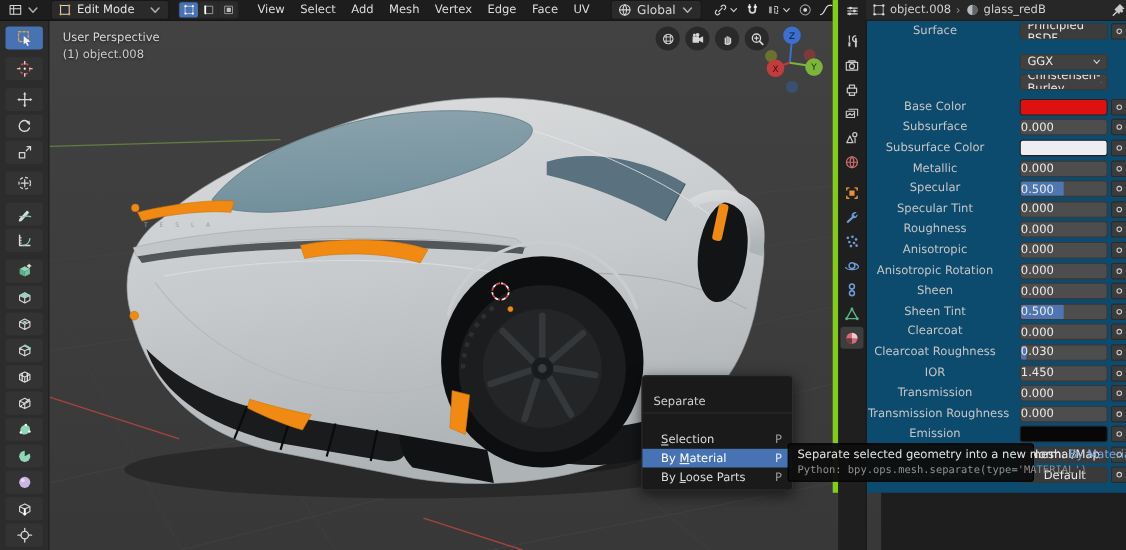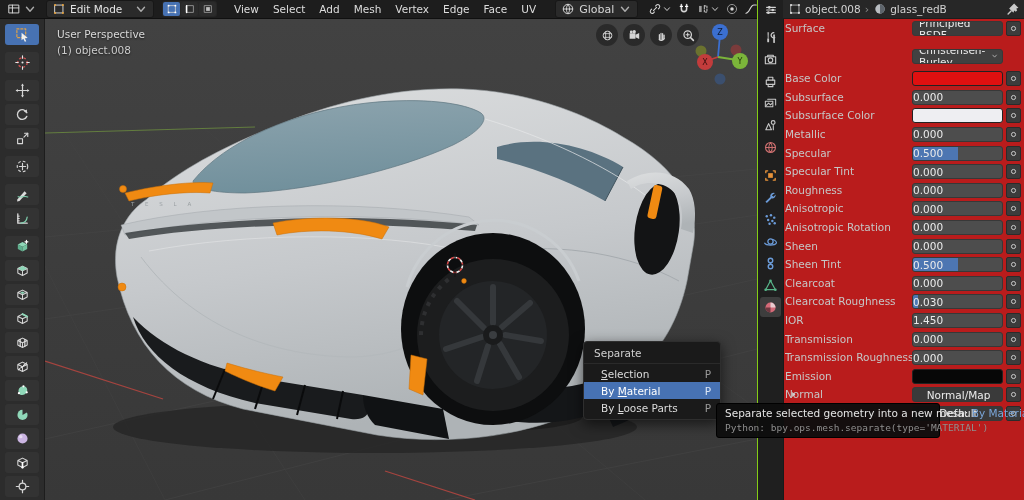--- a/index.html
+++ b/index.html
@@ -43,51 +43,51 @@
   #vp-overlay{position:absolute;left:12px;top:7px;line-height:16px;color:#d9d9d9;
               text-shadow:0 1px 2px rgba(0,0,0,.6);font-size:10.5px}
   #vp-overlay .l2{color:#cccccc}
   #navbtns{position:absolute;left:551px;top:5px;display:flex;gap:5px}
   .navbtn{width:22px;height:22px;border-radius:50%;background:rgba(38,38,38,.85);display:flex;
           align-items:center;justify-content:center}
   #gizmo{position:absolute;left:628px;top:0;width:100px;height:85px}
   
   #ctxmenu{position:absolute;left:583px;top:341px;width:136px;background:#1a1a1a;border:1px solid #2e2e2e;
            border-radius:4px;box-shadow:0 4px 14px rgba(0,0,0,.6);z-index:30;padding-bottom:3px}
-  #ctxmenu .title{padding:5px 10px 4px;color:#cfcfcf;font-size:10.5px;border-bottom:1px solid #2a2a2a;margin-bottom:1px}
+  #ctxmenu .title{padding:17px 10px 4px;color:#cfcfcf;font-size:10.5px;border-bottom:1px solid #2a2a2a;margin-bottom:15px}
   .mi{display:flex;justify-content:space-between;align-items:center;height:17px;padding:0 9px 0 17px;
       font-size:10.5px;color:#dcdcdc}
   .mi .sc{color:#9a9a9a}
   .mi.hl{background:#4772b3;color:#ffffff}
   .mi.hl .sc{color:#dce6f5}
   
   #tooltip{position:absolute;left:716px;top:403px;width:224px;background:rgba(14,14,14,.96);
            border:1px solid #000;border-radius:3px;z-index:40;padding:3px 8px 4px;box-sizing:border-box}
   #tooltip .t1{font-size:10.5px;color:#e3e3e3;white-space:nowrap}
   #tooltip .t1 b{color:#7aa5d8;font-weight:normal}
   #tooltip .t2{font-family:"DejaVu Sans Mono","Liberation Mono",monospace;font-size:9.5px;color:#8f8f8f;
                margin-top:3px;white-space:nowrap}
   
-  #props{position:absolute;left:757px;top:0;width:267px;height:500px;background:#b91c1c;
-         border-left:1px solid #84cc16;box-sizing:border-box}
+  #props{position:absolute;left:757px;top:0;width:267px;height:448px;background:#0c4a6e;
+         border-left:5px solid #84cc16;box-sizing:border-box}
   #tabstrip{position:absolute;left:0;top:0;width:25px;height:500px;background:#1f1f1f;
             border-right:1px solid #191919;display:flex;flex-direction:column;align-items:center}
   #propbtn{margin:3px 0 10px;display:flex;align-items:center}
   .ptab{width:21px;height:20px;border-radius:3px;display:flex;align-items:center;justify-content:center;margin-bottom:2px;flex:0 0 auto}
   .ptab.group{margin-top:6px}
   .ptab.active{background:#3d3d3d}
   #propshead{position:absolute;left:25px;top:0;width:242px;height:19px;background:#272727;
              border-bottom:1px solid #1d1d1d;display:flex;align-items:center;gap:3px;padding:0 5px;box-sizing:border-box}
   #propshead .crumb{color:#d2d2d2;font-size:10.5px;white-space:nowrap}
   #propshead .sep{color:#8a8a8a;font-size:11px;margin:0 1px}
   #propshead .pin{margin-left:auto}
   #propbody{position:absolute;left:25px;top:19px;width:242px;height:481px;padding-top:2px;box-sizing:border-box;overflow:hidden}
   .prow{display:flex;align-items:flex-start;margin:0 4px 3.1px 2px;height:15.5px}
   .prow.multi{height:auto}
-  .plabel{flex:0 0 122px;text-align:left;padding-right:5px;font-size:10.5px;line-height:15.5px;
+  .plabel{flex:0 0 122px;text-align:center;padding-right:16px;font-size:10.5px;line-height:15.5px;
           color:#c6c6c6;white-space:nowrap;overflow:hidden;position:relative}
   .plabel .exp{position:absolute;left:4px;top:3px}
   .pfield{flex:1;position:relative;min-width:0}
   .psock{flex:0 0 15px;margin-left:3px}
   .sock{width:15px;height:15px;background:#3c3c3c;border:1px solid #2b2b2b;border-radius:2px;
         display:flex;align-items:center;justify-content:center;box-sizing:border-box}
   .fld{height:15px;background:#4d4d4d;border:1px solid #383838;border-radius:3px;display:flex;
        align-items:center;font-size:10.5px;color:#ebebeb;position:relative;
        overflow:hidden;box-sizing:border-box}
   .fld .fill{position:absolute;left:0;top:0;bottom:0;background:#4d76b2}
@@ -731,20 +731,32 @@
                 <circle cx="8" cy="8" r="3" fill="none" stroke="#cfcfcf" stroke-width="1.4"></circle>
               </svg>
             </div>
           </div>
         </div>
         <div class="gap-row" style="height: 9px;"></div>
         <div class="prow">
           <div class="plabel"></div>
           <div class="pfield">
             <div class="fld dd">
+              <span class="vtext">GGX</span>
+              <svg class="ic" width="10" height="10" viewBox="0 0 16 16">
+                <path d="M4 6 L8 10.5 L12 6" fill="none" stroke="#cfcfcf" stroke-width="1.6" stroke-linecap="round" stroke-linejoin="round"></path>
+              </svg>
+            </div>
+          </div>
+          <div class="psock"></div>
+        </div>
+        <div class="prow">
+          <div class="plabel"></div>
+          <div class="pfield">
+            <div class="fld dd">
               <span class="vtext">Christensen-Burley</span>
               <svg class="ic" width="10" height="10" viewBox="0 0 16 16">
                 <path d="M4 6 L8 10.5 L12 6" fill="none" stroke="#cfcfcf" stroke-width="1.6" stroke-linecap="round" stroke-linejoin="round"></path>
               </svg>
             </div>
           </div>
           <div class="psock"></div>
         </div>
         <div class="gap-row" style="height: 4px;"></div>
         <div class="prow">

